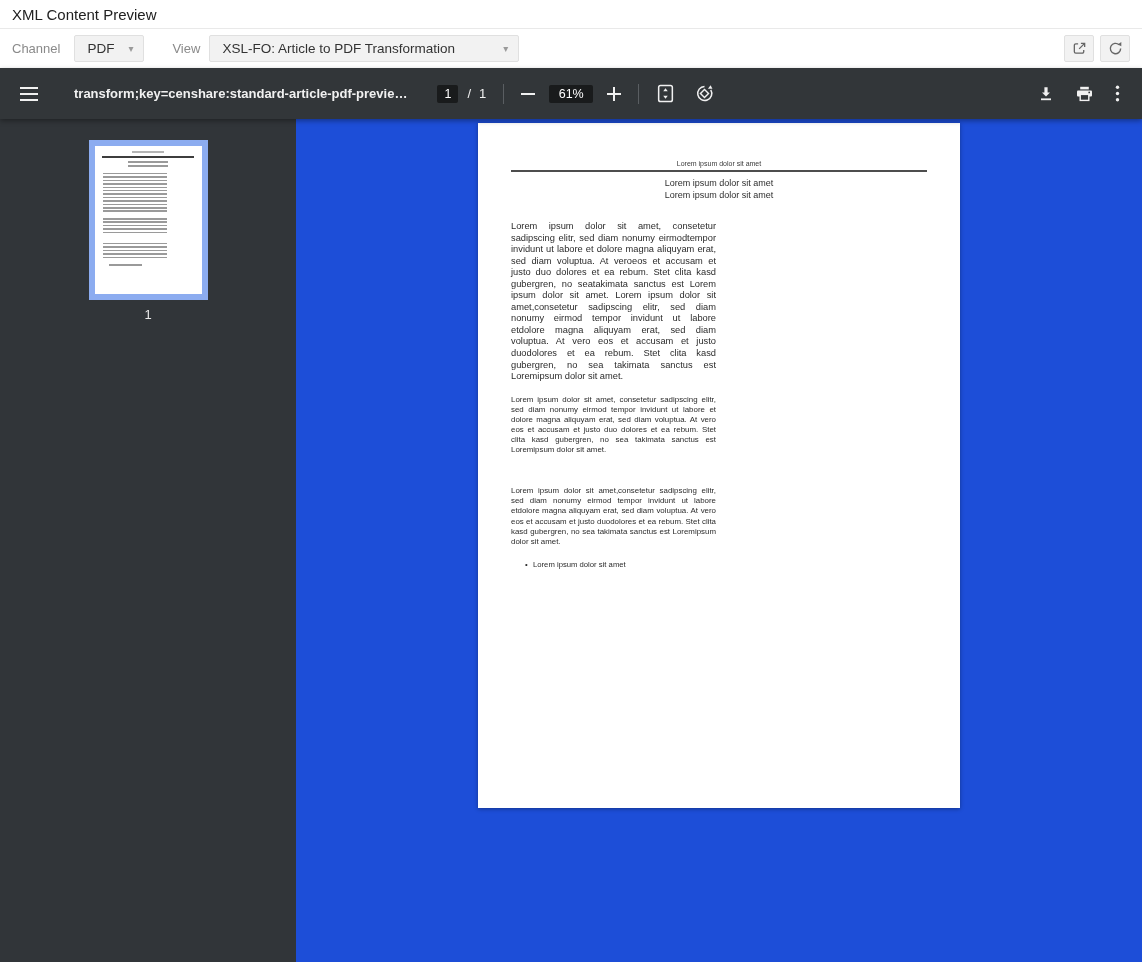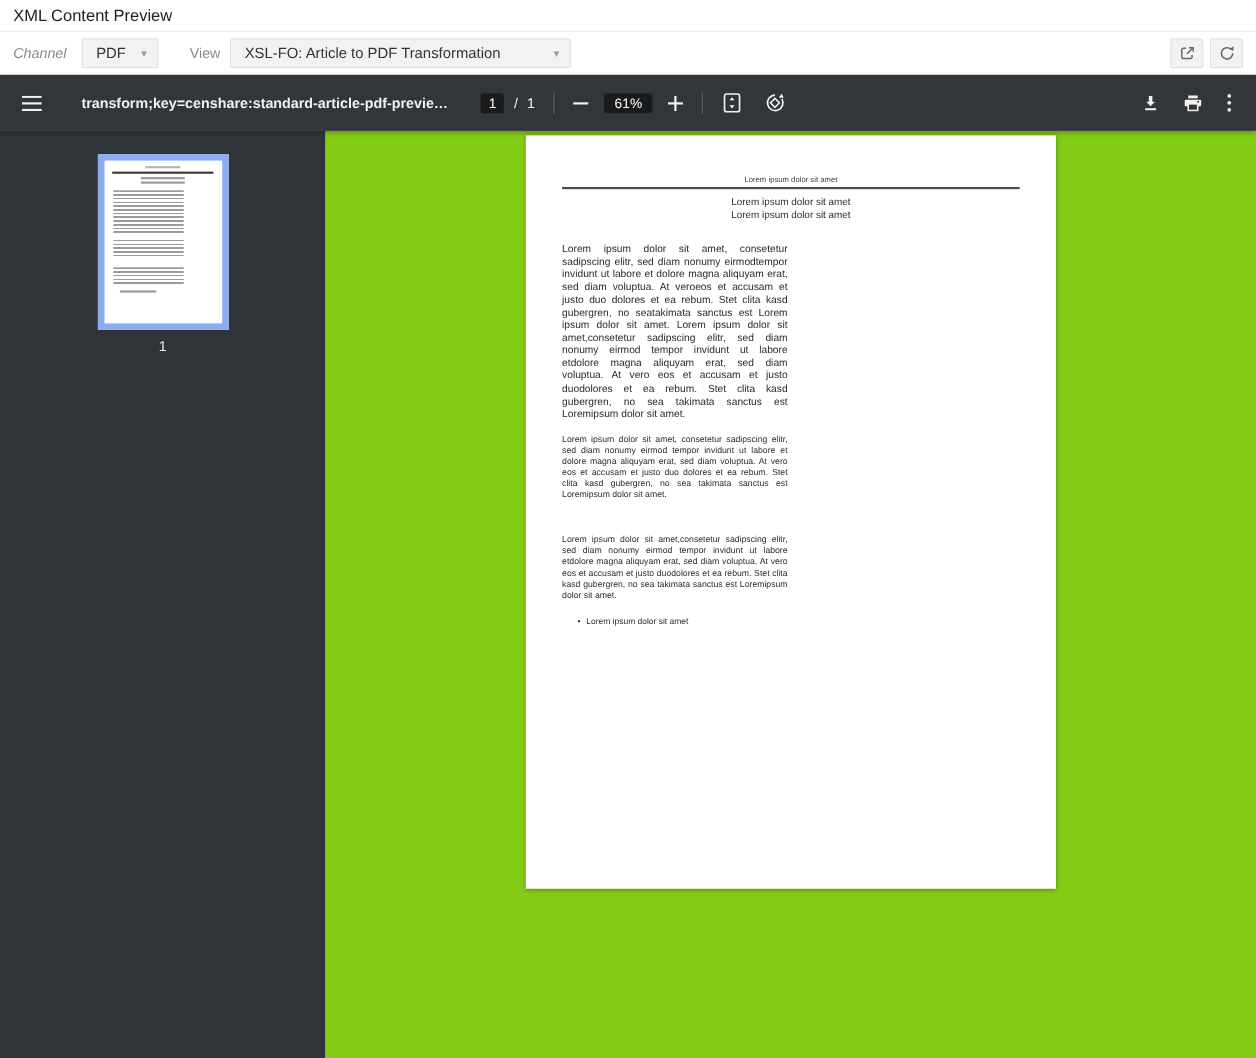--- a/index.html
+++ b/index.html
@@ -7,21 +7,21 @@
               font-family:"Liberation Sans", sans-serif; background:#fff; }
 
   
   .titlebar { height:29px; background:#fff; border-bottom:1px solid #e9e9e9;
               display:flex; align-items:center; padding-left:12px; }
   .titlebar .title { font-size:15px; color:#212121; }
 
   
   .channelbar { height:39px; background:#fff; display:flex; align-items:center; }
   .channelbar .lbl { font-size:13px; color:#8a8a8a; }
-  .lbl-channel { margin-left:12px;font-style:italic; }
+  .lbl-channel { margin-left:12px; }
   .lbl-view { margin-left:28px; }
   .select { height:27px; background:#f2f2f2; border:1px solid #e0e0e0; border-radius:2px;
             display:flex; align-items:center; justify-content:space-between;
             padding:0 10px 0 12px; font-size:13.5px; color:#333; cursor:default; }
   .select .chev { color:#9a9a9a; font-size:10px; margin-left:14px; }
   .select-channel { width:70px; margin-left:14px; }
   .select-view { width:310px; margin-left:9px; }
   .channelbar .spacer { flex:1; }
   .cbtn { width:30px; height:27px; background:#f2f2f2; border:1px solid #e0e0e0;
           border-radius:2px; display:flex; align-items:center; justify-content:center;
@@ -58,21 +58,21 @@
   .thumb .t-sub1 { position:absolute; top:15px; left:31%; width:38%; height:2px; background:#9a9a9a; }
   .thumb .t-sub2 { position:absolute; top:19px; left:31%; width:38%; height:2px; background:#9a9a9a; }
   .t-block { position:absolute; left:8%; width:60%;
              background:repeating-linear-gradient(to bottom,#9a9a9a 0 1.5px,transparent 1.5px 3.4px); }
   .t-b1 { top:27px;  height:39px; }
   .t-b2 { top:72px;  height:17px; }
   .t-b3 { top:97px;  height:17px; }
   .t-bullet { position:absolute; top:118px; left:14%; width:30%; height:1.5px; background:#9a9a9a; }
   .thumb-label { color:#e8e8e8; font-size:13px; margin-top:7px; }
 
-  .viewer { flex:1; background:#84cc16; position:relative; }
+  .viewer { flex:1; background:#1d4ed8; position:relative; }
   .pdfpage { position:absolute; left:182px; top:4px; width:482px; height:685px;
              background:#fff; box-shadow:0 1px 4px rgba(0,0,0,0.35); color:#2b2b2b; }
   .doc-head-small { position:absolute; top:37px; left:0; width:100%; text-align:center;
                     font-size:7px; color:#3a3a3a; }
   .doc-rule { position:absolute; top:47px; left:33px; width:416px; height:2px; background:#4d4d4d; }
   .doc-subtitles { position:absolute; top:54px; left:0; width:100%; text-align:center;
                    font-size:9px; line-height:12px; color:#2e2e2e; }
   .doc-column { position:absolute; left:33px; top:98px; width:205px; }
   .doc-column p { text-align:justify; color:#2b2b2b; }
   .p1 { font-size:9.3px; line-height:11.55px; }

